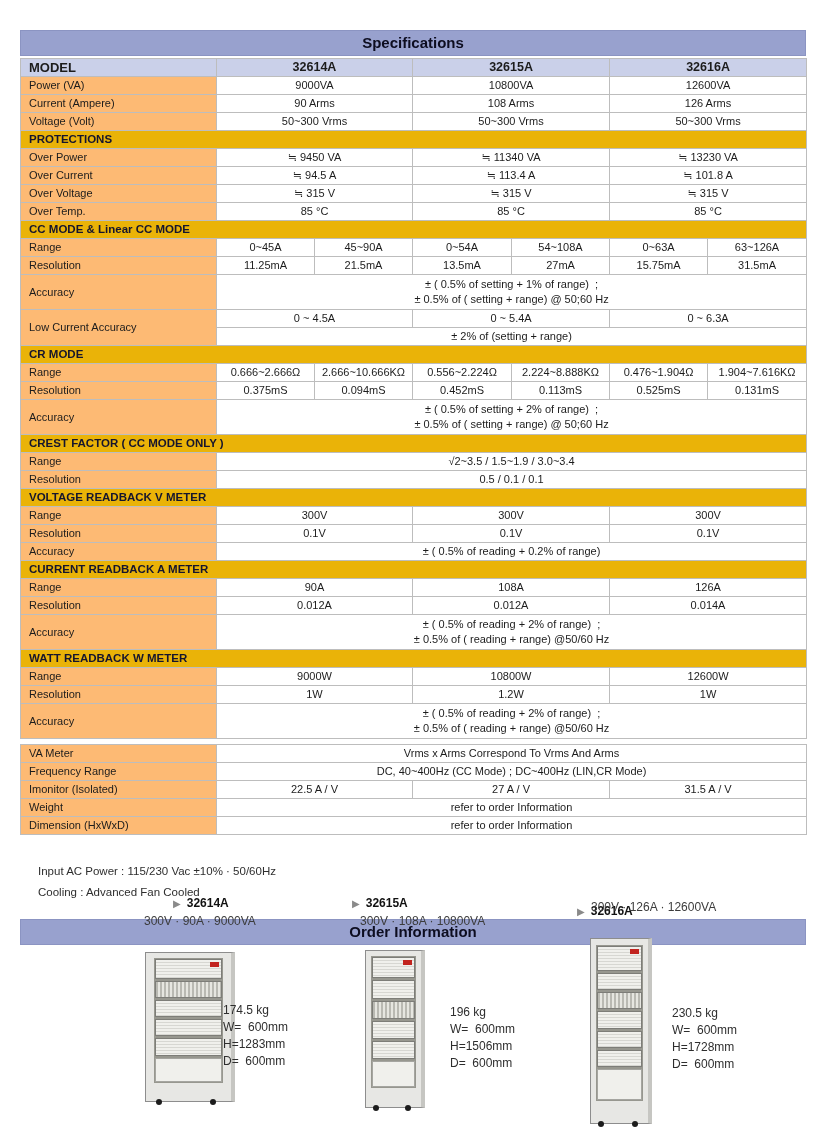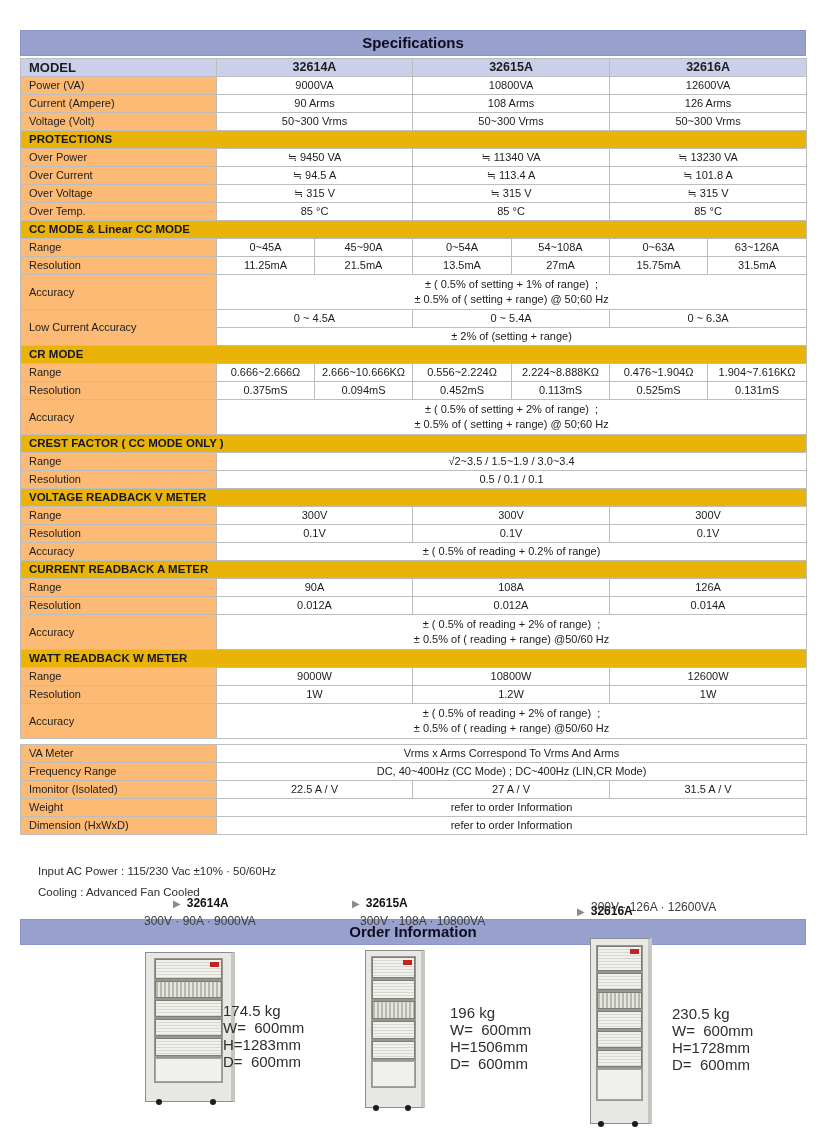--- a/index.html
+++ b/index.html
@@ -34,21 +34,21 @@
   tr.gap td { border-left:none; border-right:none; background:#fff; height:6px; padding:0; }
 
   .notes { margin:26px 0 0 18px; font-size:11.5px; color:#2e2e2e; line-height:21px; }
 
   .order-bar-wrap { margin-top:16px; }
   .order-products { position:relative; width:826px; height:262px; }
 
   .p-head { position:absolute; font-size:12px; font-weight:bold; color:#111; }
   .p-head .tri { color:#8a8a8a; font-size:10px; margin-right:6px; font-weight:normal; }
   .p-spec { position:absolute; font-size:12px; color:#3c3c3c; }
-  .p-dims { position:absolute; font-size:15px; color:#2e2e2e; line-height:17px; }
+  .p-dims { position:absolute; font-size:12px; color:#2e2e2e; line-height:17px; }
   .p-dims div { white-space:pre; }
 
   .cabinet { position:absolute; background:#e7e7e4; border:1px solid #8d8d8d; border-right:4px solid #c6c6c2; }
   .cab-face {
     position:absolute; left:9%; right:9%; top:3.5%; bottom:12%;
     background:#97978f; padding:1px; display:flex; flex-direction:column; gap:2px;
   }
   .mod {
     flex:1 1 auto; border:1px solid #7d7d78; position:relative;
     background:repeating-linear-gradient(to bottom, #f0f0ec 0 2px, #d7d7d2 2px 3px);

